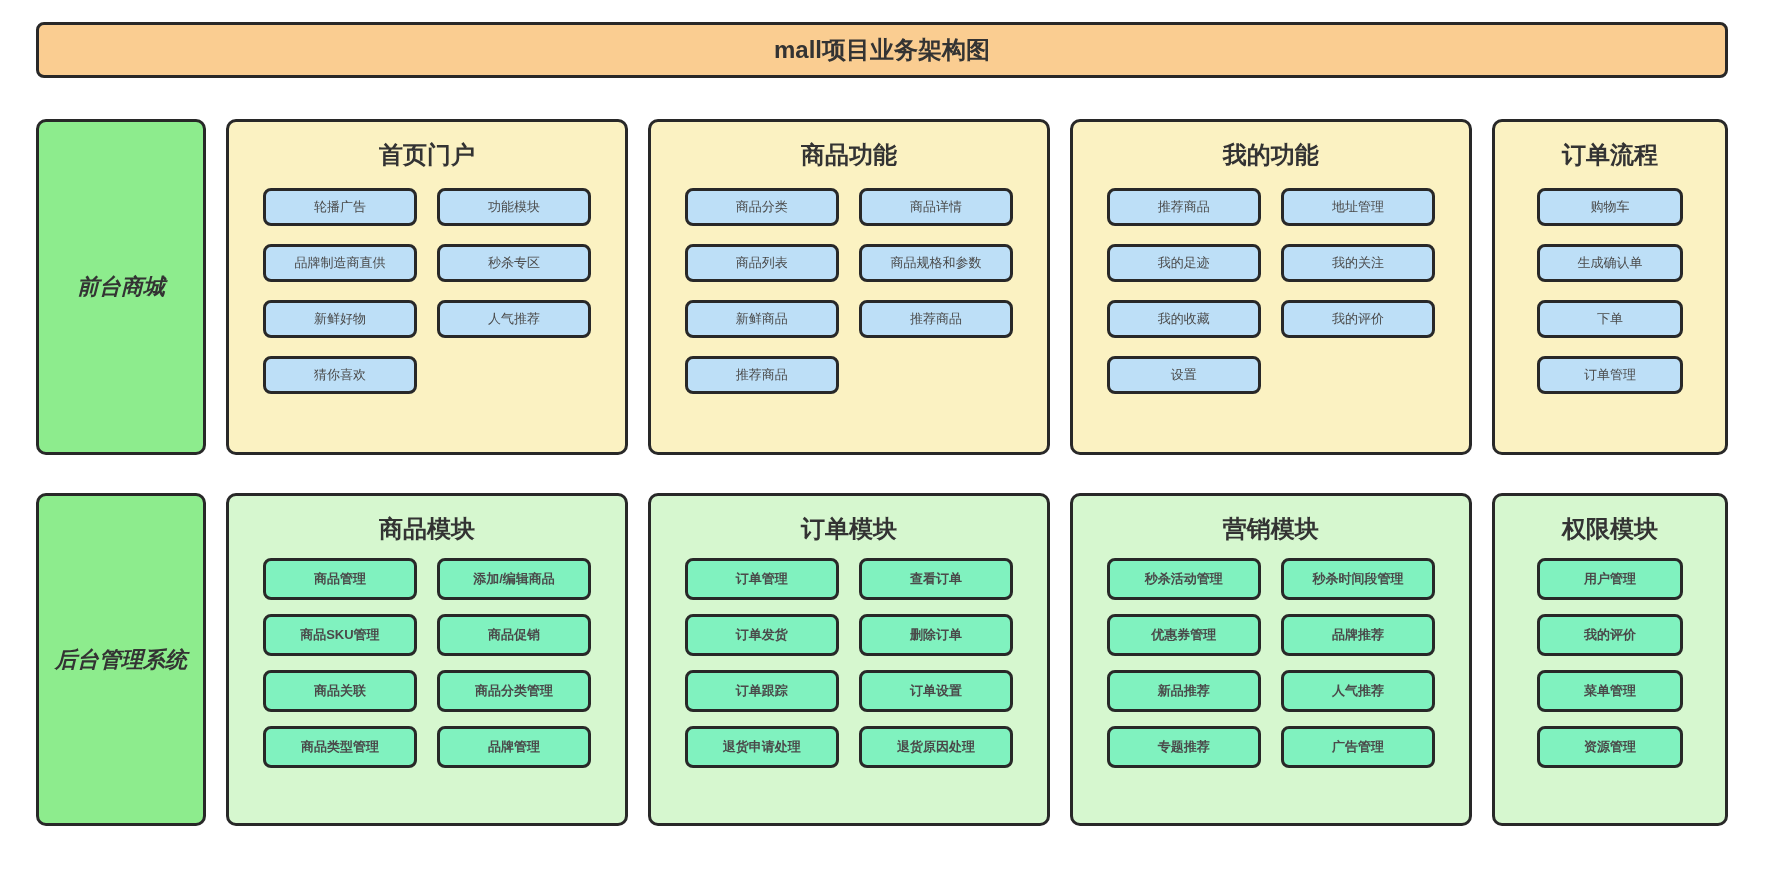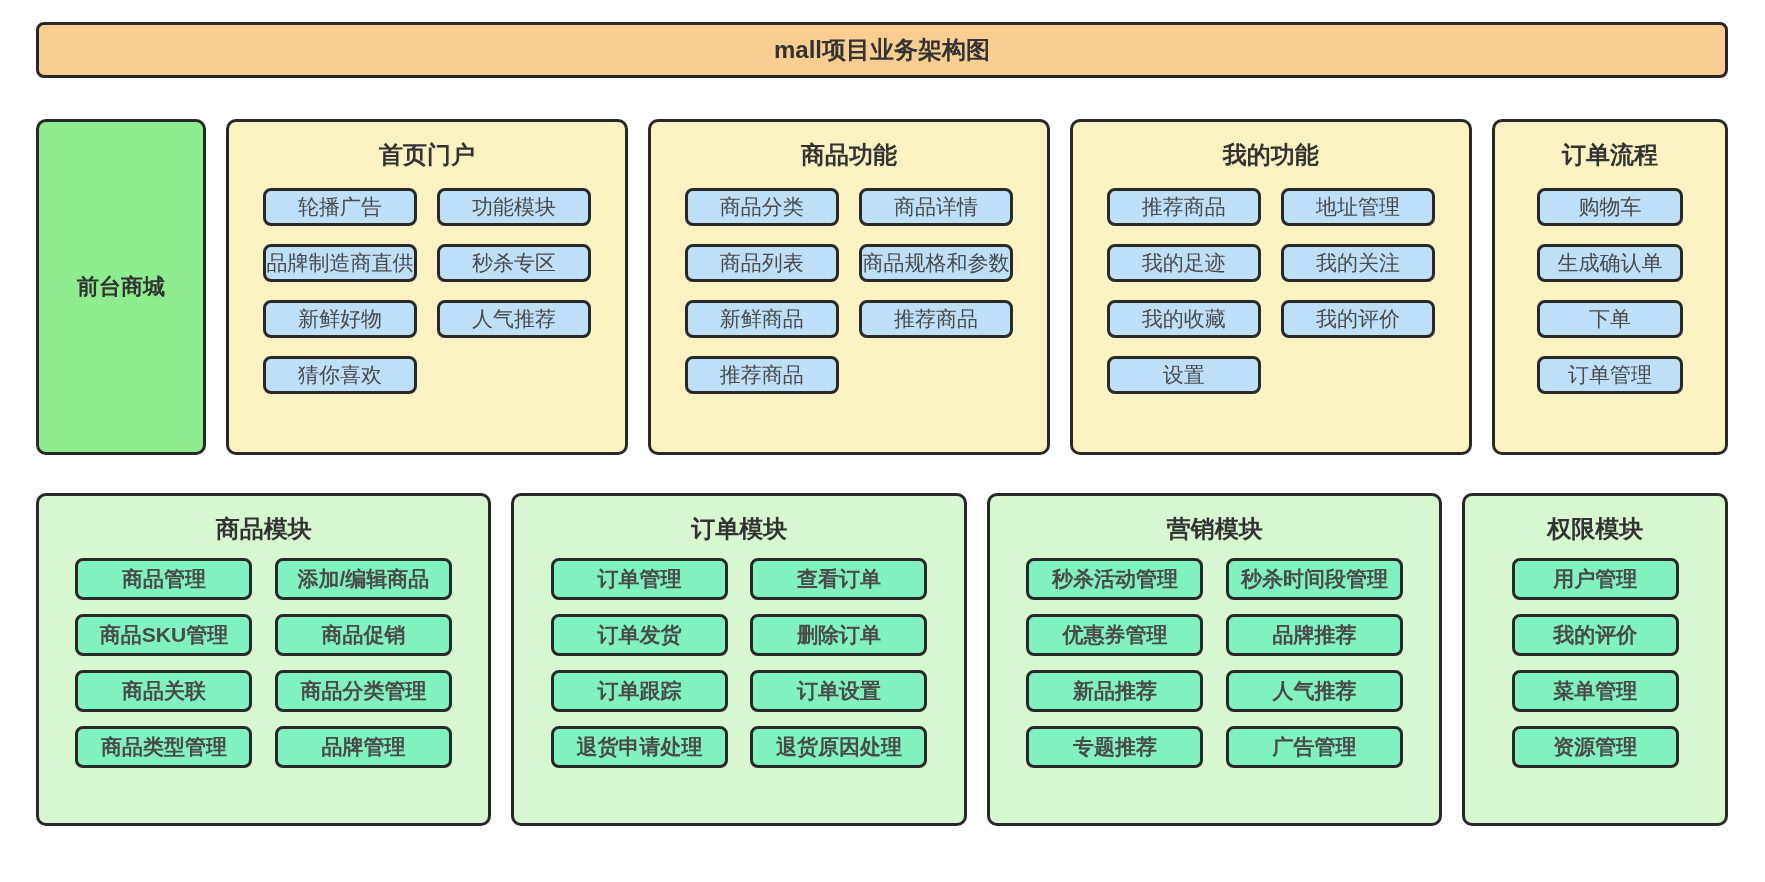--- a/index.html
+++ b/index.html
@@ -15,21 +15,21 @@
     display:flex;align-items:center;justify-content:center;
     font-size:24px;font-weight:bold;color:var(--text,#333);
   }
   .row{display:flex;gap:20px;height:336px;margin-bottom:38px;}
   .row.backend-row{height:333px;margin-bottom:0;}
   .sidebar{
     flex:0 0 170px;box-sizing:border-box;
     background:var(--sidebar-bg,#8DEC8D);
     border:3px solid var(--border,#282828);border-radius:10px;
     display:flex;align-items:center;justify-content:center;
-    font-size:22px;font-weight:bold;color:var(--text,#333);
+    font-size:22px;font-weight:bold;color:var(--text,#333);font-style:italic;
   }
   .panel{
     flex:1.82;box-sizing:border-box;padding:12px 14px;
     border:3px solid var(--border,#282828);border-radius:10px;
   }
   .panel.narrow{flex:1;}
   .panel.frontend{background:var(--frontend-panel-bg,#FBF2C2);}
   .panel.backend{background:var(--backend-panel-bg,#D6F7CF);}
   .panel-title{
     text-align:center;font-size:24px;font-weight:bold;
@@ -37,21 +37,21 @@
   }
   .backend .panel-title{padding-bottom:13px;}
   .panel-body{display:flex;justify-content:space-evenly;align-items:flex-start;}
   .col{display:flex;flex-direction:column;gap:18px;width:42%;}
   .backend .col{gap:14px;}
   .col.single{width:72%;}
   .node{
     height:38px;box-sizing:border-box;white-space:nowrap;
     border:3px solid var(--border,#282828);border-radius:8px;
     display:flex;align-items:center;justify-content:center;
-    font-size:21px;color:#4a4a4a;
+    font-size:13px;color:#4a4a4a;
   }
   .backend .node{height:42px;font-weight:bold;}
   .frontend .node{background:var(--frontend-node-bg,#BDDFF7);}
   .backend .node{background:var(--backend-node-bg,#80F2BF);}
 </style>
 </head>
 <body>
 
 <div class="canvas">
   <div class="banner">
@@ -114,20 +114,21 @@
             <div class="col single">
               <div class="node">购物车</div>
               <div class="node">生成确认单</div>
               <div class="node">下单</div>
               <div class="node">订单管理</div>
             </div>
           </div>
         </div>
       </div>
       <div class="row backend-row">
+        <div class="sidebar">后台管理系统</div>
         <div class="panel backend">
           <div class="panel-title">商品模块</div>
           <div class="panel-body">
             <div class="col">
               <div class="node">商品管理</div>
               <div class="node">商品SKU管理</div>
               <div class="node">商品关联</div>
               <div class="node">商品类型管理</div>
             </div>
             <div class="col">

